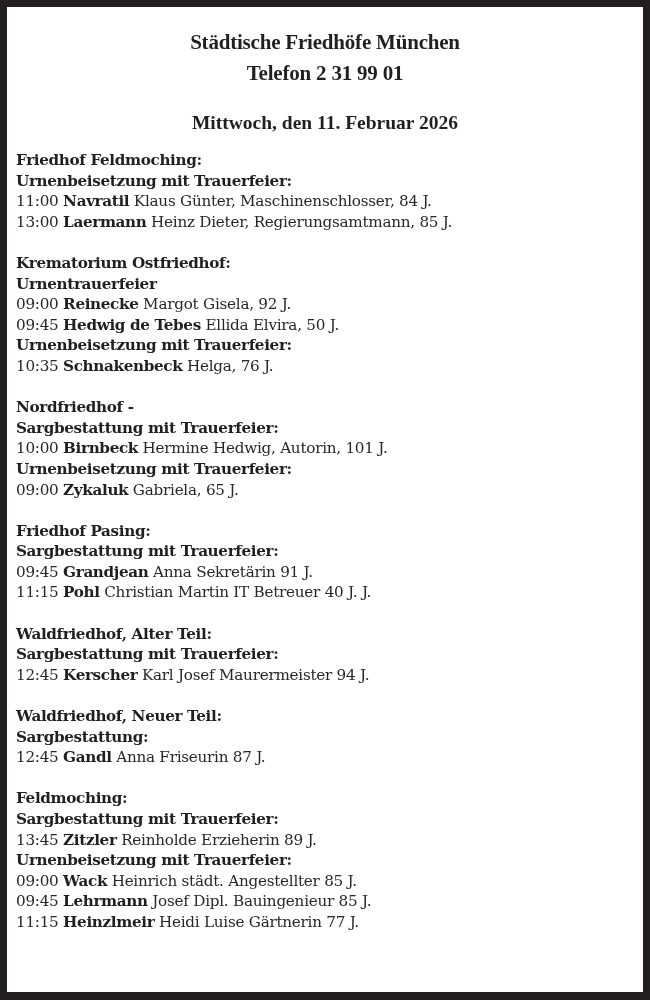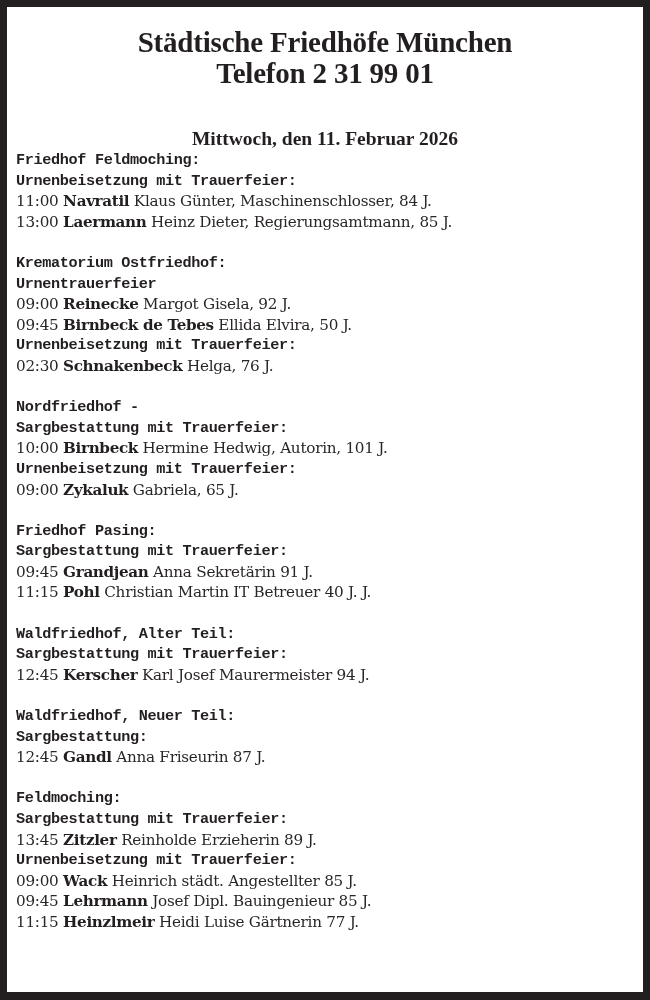--- a/index.html
+++ b/index.html
@@ -6,34 +6,34 @@
   body { width: 650px; height: 1000px; background: #231f20; overflow: hidden; }
   .frame {
     position: absolute; left: 7px; top: 7px; width: 636px; height: 985px;
     background: #ffffff; color: #231f20;
     font-family: "DejaVu Serif", "Liberation Serif", serif;
   }
   .header { text-align: center; }
   .title {
     position: absolute; left: 0; right: 0; top: 20px;
     font-family: "Liberation Serif", serif; font-weight: bold;
-    font-size: 29px; line-height: 31px; letter-spacing: -0.2px;
+    font-size: 21px; line-height: 31px; letter-spacing: -0.2px;
   }
   .date {
     position: absolute; left: 0; right: 0; top: 104px;
     font-family: "Liberation Serif", serif; font-weight: bold;
-    font-size: 19.5px; line-height: 24px; margin-top: 16px;
+    font-size: 19.5px; line-height: 24px;
   }
   .sections { position: absolute; left: 9px; top: 143px; right: 8px; }
   .section { margin-bottom: 20.6px; }
   .line {
     font-family: "DejaVu Serif", serif; font-size: 15.2px; line-height: 20.6px;
     white-space: nowrap; letter-spacing: -0.25px;
   }
-  .line.head, .line.sub { font-weight: bold; letter-spacing: -0.35px; font-family: Liberation Mono, monospace; }
+  .line.head, .line.sub { font-weight: bold; letter-spacing: -0.35px; }
   .entry .surname { font-weight: bold; letter-spacing: -0.35px; }
   .entry .rest, .entry .time { font-weight: normal; text-align: right; }
   .entry .time, .entry .rest { color: #2a2627; }
 </style>
 </head>
 <body>
 
 <div class="frame">
   <div class="header">
     <div class="title">
@@ -46,23 +46,23 @@
       <div class="section">
         <div class="line head">Friedhof Feldmoching:</div>
         <div class="line sub">Urnenbeisetzung mit Trauerfeier:</div>
         <div class="line entry"><span class="time">11:00</span> <span class="surname">Navratil</span> <span class="rest">Klaus Günter, Maschinenschlosser, 84 J.</span></div>
         <div class="line entry"><span class="time">13:00</span> <span class="surname">Laermann</span> <span class="rest">Heinz Dieter, Regierungsamtmann, 85 J.</span></div>
       </div>
       <div class="section">
         <div class="line head">Krematorium Ostfriedhof:</div>
         <div class="line sub">Urnentrauerfeier</div>
         <div class="line entry"><span class="time">09:00</span> <span class="surname">Reinecke</span> <span class="rest">Margot Gisela, 92 J.</span></div>
-        <div class="line entry"><span class="time">09:45</span> <span class="surname">Birnbeck de Tebes</span> <span class="rest">Ellida Elvira, 50 J.</span></div>
+        <div class="line entry"><span class="time">09:45</span> <span class="surname">Hedwig de Tebes</span> <span class="rest">Ellida Elvira, 50 J.</span></div>
         <div class="line sub">Urnenbeisetzung mit Trauerfeier:</div>
-        <div class="line entry"><span class="time">02:30</span> <span class="surname">Schnakenbeck</span> <span class="rest">Helga, 76 J.</span></div>
+        <div class="line entry"><span class="time">10:35</span> <span class="surname">Schnakenbeck</span> <span class="rest">Helga, 76 J.</span></div>
       </div>
       <div class="section">
         <div class="line head">Nordfriedhof -</div>
         <div class="line sub">Sargbestattung mit Trauerfeier:</div>
         <div class="line entry"><span class="time">10:00</span> <span class="surname">Birnbeck</span> <span class="rest">Hermine Hedwig, Autorin, 101 J.</span></div>
         <div class="line sub">Urnenbeisetzung mit Trauerfeier:</div>
         <div class="line entry"><span class="time">09:00</span> <span class="surname">Zykaluk</span> <span class="rest">Gabriela, 65 J.</span></div>
       </div>
       <div class="section">
         <div class="line head">Friedhof Pasing:</div>

